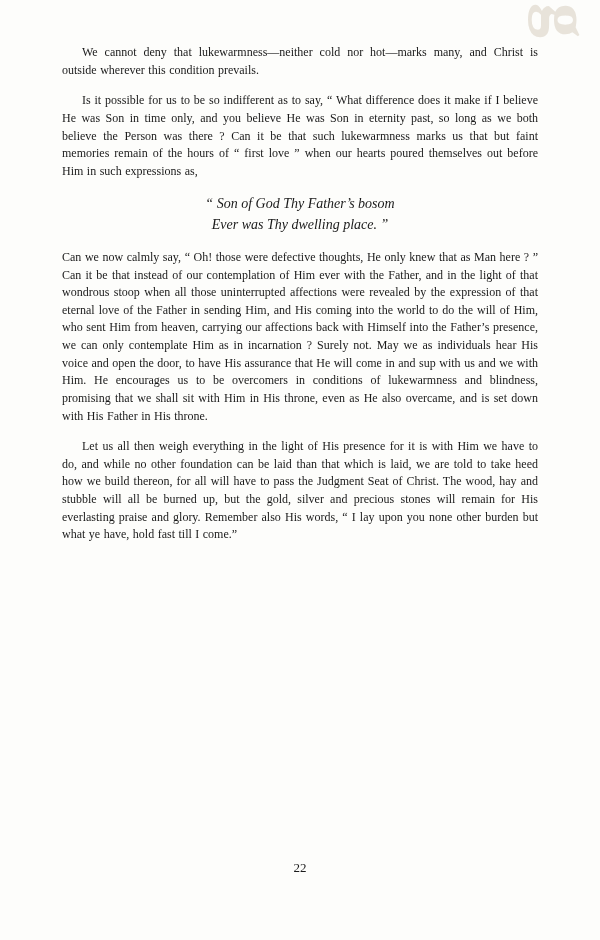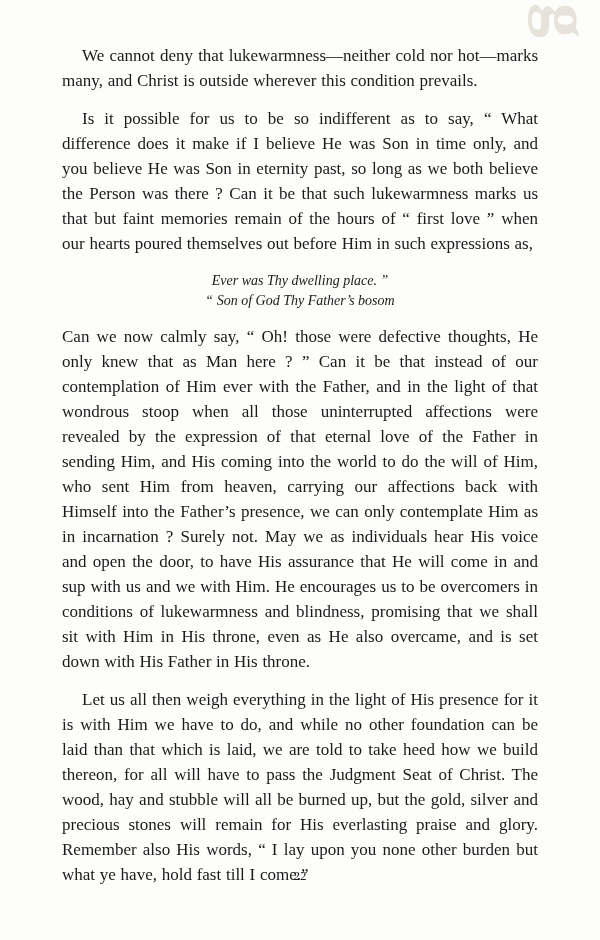--- a/index.html
+++ b/index.html
@@ -47,21 +47,21 @@
     transform: rotate(-90deg);
     transform-origin: left bottom;
     white-space: nowrap;
   }
   .content {
     position: relative;
     z-index: 1;
   }
   p {
     margin: 0 0 13px 0;
-    font-size: 17px;
+    font-size: 12px;
     line-height: 1.47;
     text-align: justify;
     text-justify: inter-word;
     word-spacing: 0.5px;
   }
   p.indent {
     text-indent: 20px;
   }
   .verse {
     margin: 14px 0 14px 0;
@@ -73,43 +73,43 @@
   .verse div {
     white-space: nowrap;
   }
   .bold-word {
     font-weight: 400;
   }
   .page-number {
     position: absolute;
     left: 0;
     right: 0;
-    bottom: 56px;
+    bottom: 64px;
     text-align: center;
     font-size: 13px;
     z-index: 1;
   }
 </style>
 </head>
 <body>
 
 <div id="page">
 
   <div class="watermark wm-right">archive.org</div>
   <div class="watermark wm-left">Internet Archive</div>
 
   <div class="content">
 
     <p class="indent">We cannot deny that lukewarmness—neither cold nor hot—marks many, and Christ is outside wherever this condition prevails.</p>
 
     <p class="indent">Is it possible for us to be so indifferent as to say, “ What difference does it make if I believe He was Son in time only, and you believe He was Son in eternity past, so long as we both believe the Person was there ? Can it be that such lukewarmness marks us that but faint memories remain of the hours of “ first love ” when our hearts poured themselves out before Him in such expressions as,</p>
 
     <div class="verse">
+      <div>“ Son of God Thy Father’s bosom</div>
       <div>Ever was Thy  dwelling place. ”</div>
-      <div>“ Son of God Thy Father’s bosom</div>
     </div>
 
     <p><span>Can we now calmly say, “ Oh! those were defective thoughts, He only knew that as Man here ? ”  Can it be that instead of our contemplation of Him ever with the Father, and in the light of that wondrous stoop when all those uninterrupted affections were revealed by the expression of that eternal love of the Father in sending Him, and His coming into the world to do the will of </span><span class="bold-word">Him,</span><span> who sent Him from heaven, carrying our affections back with Himself into the Father’s presence, we  can only  contemplate  Him  as in  incarnation ?   Surely  not. May we as individuals hear His voice and open the door, to have His assurance that He will come in and sup with us and we with Him.  He encourages us to be overcomers in conditions of lukewarmness and blindness, promising that we shall sit with Him in His throne, even as He also overcame, and is set down with His Father in His throne.</span></p>
 
     <p class="indent">Let us all then  weigh everything in the light of His presence for it is with Him we have to do, and while no other foundation can be laid than that which is laid, we are told to take heed how we build thereon, for all will have to pass the Judgment Seat of Christ.  The wood, hay and stubble will all be burned up, but the gold, silver and precious stones will remain for His everlasting praise and glory.  Remember also His words, “ I lay upon you none other burden but what ye have, hold fast till I come.”</p>
 
   </div>
 
   <div class="page-number">22</div>
 

